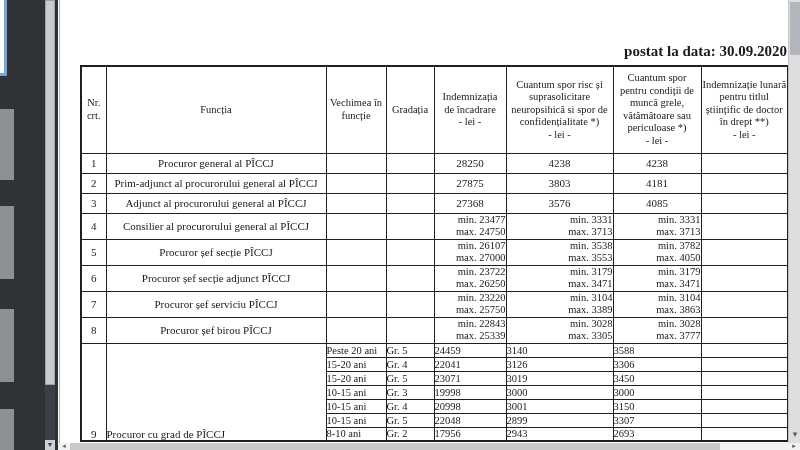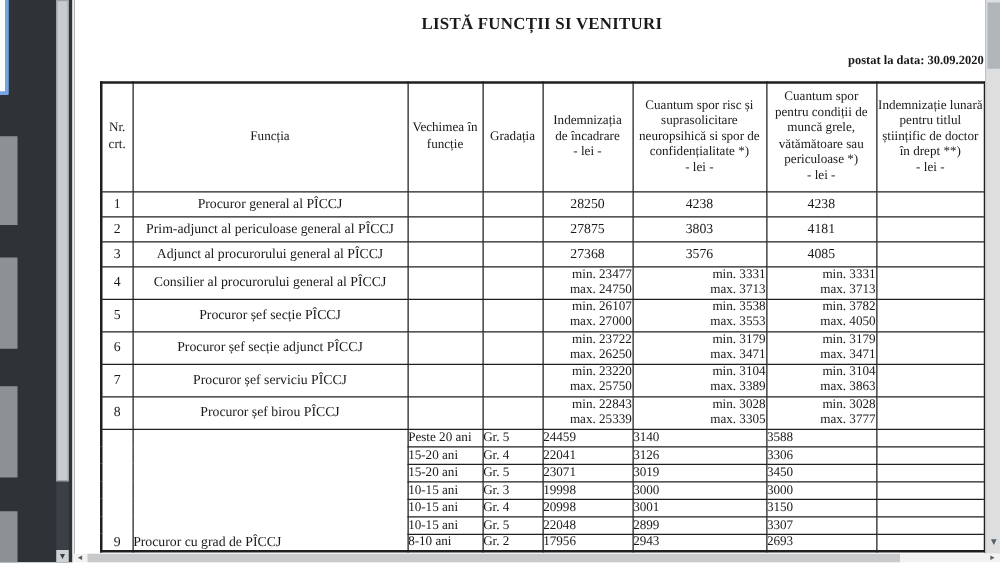--- a/index.html
+++ b/index.html
@@ -51,21 +51,21 @@
     background:#b3b3b3;
   }
 
   .doc-title {
     position:absolute; left:22px; top:10px; width:707px;
     text-align:center; font-weight:bold; font-size:13.5px; line-height:17px;
     letter-spacing:.2px;
   }
   .posted {
     position:absolute; left:22px; top:43px; width:707px;
-    text-align:right; font-weight:bold; font-size:10px;
+    text-align:right; font-weight:bold; font-size:15px;
   }
 
   
   table.main {
     position:absolute; left:22px; top:65px; width:707px;
     border-collapse:collapse; table-layout:fixed;
     border:2px solid #1f1f1f;
   }
   table.main th, table.main td {
     border:1px solid #1f1f1f; padding:0; overflow:hidden;
@@ -135,21 +135,20 @@
   <div class="panel-scroll">
     <div class="panel-scroll-thumb"></div>
     <div class="panel-scroll-btn"><span>▾</span></div>
   </div>
 </div>
 
 <div class="page-area">
   <div class="page-edge"></div>
 
   <div class="doc-title">
-    <div>LISTĂ FUNCȚII SI VENITURI</div>
   </div>
 
   <div class="posted">postat la data: 30.09.2020</div>
 
   <table class="main">
     <colgroup>
       <col style="width:25px">
         <col style="width:220px">
         <col style="width:60px">
         <col style="width:48px">
@@ -192,21 +191,21 @@
       <td class="c-fn">Procuror general al PÎCCJ</td>
       <td class="c-sub"></td>
       <td class="c-sub"></td>
       <td class="c-num">28250</td>
       <td class="c-num">4238</td>
       <td class="c-num">4238</td>
       <td class="c-num"></td>
     </tr>
     <tr class="r-s">
       <td class="c-nr">2</td>
-      <td class="c-fn">Prim-adjunct al periculoase general al PÎCCJ</td>
+      <td class="c-fn">Prim-adjunct al procurorului general al PÎCCJ</td>
       <td class="c-sub"></td>
       <td class="c-sub"></td>
       <td class="c-num">27875</td>
       <td class="c-num">3803</td>
       <td class="c-num">4181</td>
       <td class="c-num"></td>
     </tr>
     <tr class="r-s">
       <td class="c-nr">3</td>
       <td class="c-fn">Adjunct al procurorului general al PÎCCJ</td>

